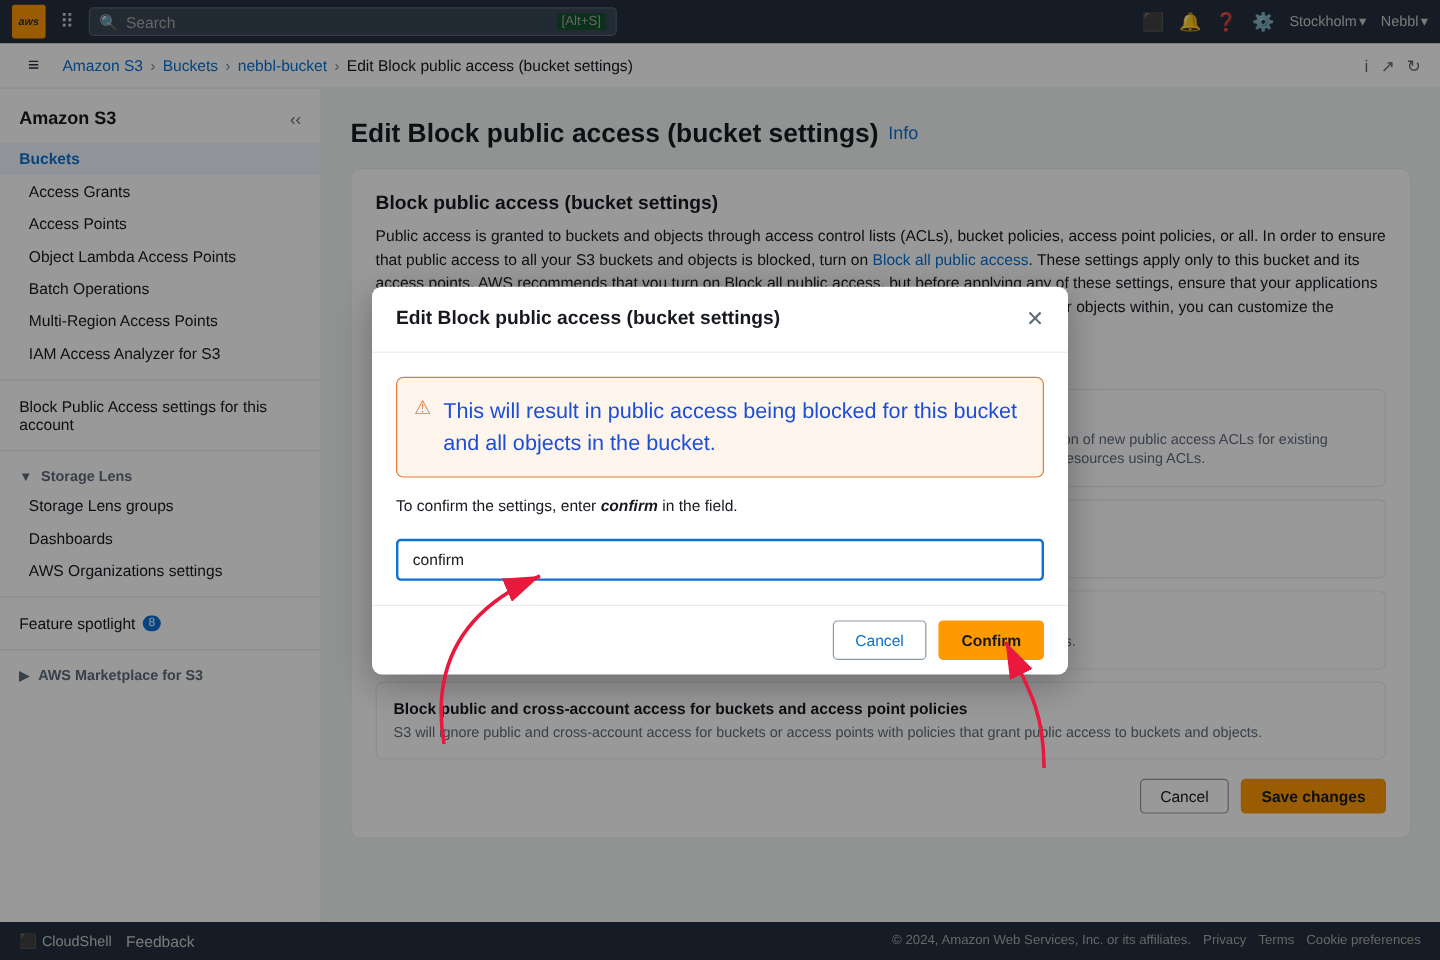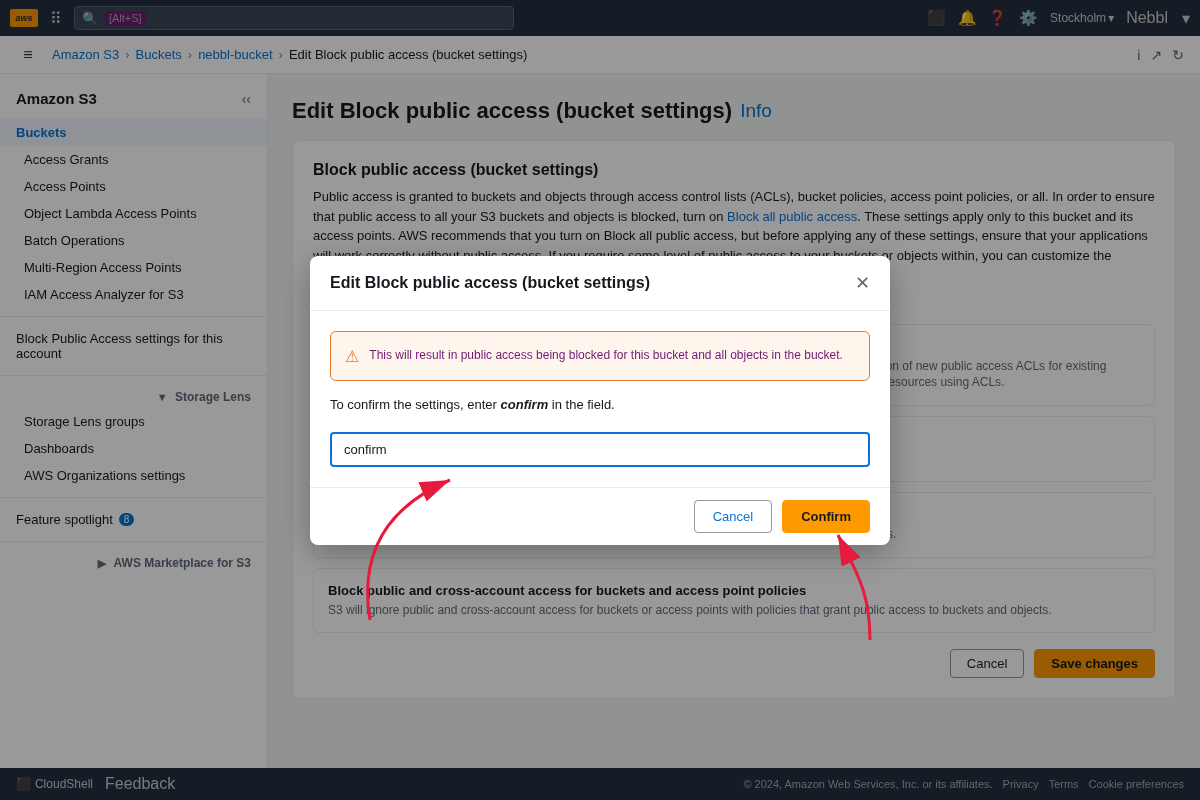--- a/index.html
+++ b/index.html
@@ -2,33 +2,33 @@
 <html><head>
   <meta charset="utf-8">
   <style>
     * { box-sizing: border-box; margin: 0; padding: 0; }
     body { font-family: -apple-system, BlinkMacSystemFont, "Amazon Ember", Arial, sans-serif; font-size: 13px; background: #f2f3f3; color: #16191f; overflow: hidden; }
 
     
     .top-nav {
       display: flex; align-items: center; background: #232f3e; height: 36px; padding: 0 10px; gap: 8px; position: relative; z-index: 100;
     }
-    .aws-logo { width: 28px; height: 18px; background: #ff9900; border-radius: 2px; display: flex; align-items: center; justify-content: center; flex-shrink: 0; font-style: italic; }
+    .aws-logo { width: 28px; height: 28px; background: #ff9900; border-radius: 2px; display: flex; align-items: center; justify-content: center; flex-shrink: 0; font-style: italic; }
     .aws-logo-text { color: #232f3e; font-size: 9px; font-weight: 900; }
     .grid-icon { color: #ccc; font-size: 16px; cursor: pointer; margin: 0 4px; }
     .search-bar {
       display: flex; align-items: center; background: #3a4657; border: 1px solid #5a6678; border-radius: 4px; padding: 0 8px; height: 24px; flex: 1; max-width: 440px; gap: 6px;
     }
     .search-bar input { background: transparent; border: none; outline: none; color: #fff; font-size: 13px; flex: 1; }
     .search-bar input::placeholder { color: #aaa; }
-    .search-shortcut { color: #aaa; font-size: 11px; background: #701a75; padding: 1px 4px; border-radius: 3px; }
+    .search-shortcut { color: #aaa; font-size: 11px; background: #14532d; padding: 1px 4px; border-radius: 3px; }
     .nav-right { margin-left: auto; display: flex; align-items: center; gap: 12px; }
     .nav-icon { color: #ccc; font-size: 15px; cursor: pointer; }
     .nav-region { color: #ccc; font-size: 12px; cursor: pointer; display: flex; align-items: center; gap: 2px; }
-    .nav-username { color: #ccc; font-size: 16px; cursor: pointer; display: flex; align-items: center; gap: 14px; }
+    .nav-username { color: #ccc; font-size: 12px; cursor: pointer; display: flex; align-items: center; gap: 2px; }
 
     
     .breadcrumb-bar {
       display: flex; align-items: center; background: #fff; border-bottom: 1px solid #e9ebed; padding: 8px 16px; gap: 6px; height: 38px;
     }
     .hamburger-btn { color: #232f3e; font-size: 16px; cursor: pointer; margin-right: 6px; background: none; border: none; display: flex; align-items: center; justify-content: center; width: 24px; height: 24px; }
     .breadcrumb-link { color: #0972d3; font-size: 13px; cursor: pointer; text-decoration: none; }
     .breadcrumb-sep { color: #7d8998; font-size: 13px; }
     .breadcrumb-current { color: #16191f; font-size: 13px; }
     .breadcrumb-right { margin-left: auto; display: flex; align-items: center; gap: 10px; }
@@ -43,28 +43,28 @@
     }
     .sidebar-header { display: flex; align-items: center; justify-content: space-between; padding: 0 16px 12px; }
     .sidebar-title { font-size: 15px; font-weight: 700; color: #16191f; }
     .sidebar-collapse { color: #666; cursor: pointer; font-size: 14px; }
     .sidebar-item {
       display: flex; align-items: center; padding: 6px 16px; cursor: pointer; font-size: 13px; color: #16191f; text-decoration: none;
     }
     .sidebar-item.active { color: #0972d3; font-weight: 600; background: #f0f7ff; }
     .sidebar-item.sub { padding-left: 24px; }
     .sidebar-divider { border: none; border-top: 1px solid #e9ebed; margin: 8px 0; }
-    .sidebar-section-header { padding: 6px 16px 4px; font-size: 12px; color: #5f6b7a; font-weight: 600; display: flex; align-items: center; justify-content: flex-end; cursor: pointer; }
+    .sidebar-section-header { padding: 6px 16px 4px; font-size: 12px; color: #5f6b7a; font-weight: 600; display: flex; align-items: center; justify-content: flex-start; cursor: pointer; }
     .sidebar-badge { background: #0972d3; color: #fff; font-size: 10px; padding: 1px 5px; border-radius: 10px; margin-left: 6px; }
 
     
     .content { flex: 1; overflow-y: auto; background: #f2f3f3; padding: 24px; position: relative; }
     .page-title-row { display: flex; align-items: center; gap: 8px; margin-bottom: 16px; }
     .page-title { font-size: 22px; font-weight: 700; color: #16191f; }
-    .info-link { color: #0972d3; font-size: 19px; cursor: pointer; }
+    .info-link { color: #0972d3; font-size: 15px; cursor: pointer; }
 
     .content-card { background: #fff; border: 1px solid #e9ebed; border-radius: 8px; padding: 20px; margin-bottom: 16px; }
     .section-title { font-size: 16px; font-weight: 700; margin-bottom: 8px; }
     .section-desc { font-size: 13px; color: #16191f; line-height: 1.5; margin-bottom: 12px; }
     .section-desc a { color: #0972d3; }
     .learn-more { color: #0972d3; font-size: 13px; cursor: pointer; display: inline-flex; align-items: center; gap: 2px; }
 
     .settings-body { margin-top: 12px; }
 
     .independent-note { font-size: 13px; color: #16191f; margin-bottom: 12px; }
@@ -77,21 +77,21 @@
     .action-row { display: flex; justify-content: flex-end; gap: 10px; margin-top: 16px; }
     .btn-cancel { background: #fff; border: 1px solid #8d99a5; border-radius: 4px; padding: 6px 16px; font-size: 13px; color: #16191f; cursor: pointer; }
     .btn-save { background: #ff9900; border: 1px solid #ff9900; border-radius: 4px; padding: 6px 16px; font-size: 13px; color: #16191f; font-weight: 600; cursor: pointer; }
 
     
     .footer {
       display: flex; align-items: center; background: #232f3e; height: 32px; padding: 0 16px; gap: 16px; position: fixed; bottom: 0; width: 100%; z-index: 100;
     }
     .footer-left { display: flex; align-items: center; gap: 12px; }
     .footer-cloudshell { color: #ccc; font-size: 12px; cursor: pointer; display: flex; align-items: center; gap: 4px; }
-    .footer-feedback { color: #ccc; font-size: 16px; cursor: pointer; }
+    .footer-feedback { color: #ccc; font-size: 13px; cursor: pointer; }
     .footer-right { margin-left: auto; color: #aaa; font-size: 11px; display: flex; align-items: center; gap: 10px; }
     .footer-link { color: #aaa; font-size: 11px; cursor: pointer; text-decoration: none; }
 
     
     .overlay {
       position: fixed; top: 0; left: 0; width: 100%; height: 100%; background: rgba(0,0,0,0.4); z-index: 200; display: flex; align-items: center; justify-content: center;
     }
 
     
     .modal {
@@ -100,40 +100,41 @@
     .modal-header {
       display: flex; align-items: center; justify-content: space-between; padding: 16px 20px; border-bottom: 1px solid #e9ebed;
     }
     .modal-title { font-size: 16px; font-weight: 700; color: #16191f; }
     .modal-close { background: none; border: none; cursor: pointer; color: #5f6b7a; font-size: 18px; display: flex; align-items: center; justify-content: center; }
     .modal-body { padding: 20px; }
     .warning-box {
       display: flex; align-items: flex-start; gap: 10px; border: 1px solid #e07c35; background: #fef6ec; border-radius: 6px; padding: 14px; margin-bottom: 16px;
     }
     .warning-icon { color: #e07c35; font-size: 16px; flex-shrink: 0; margin-top: 1px; }
-    .warning-text { font-size: 12px; color: #701a75; line-height: 1.5; }
+    .warning-text { font-size: 18px; color: #1d4ed8; line-height: 1.5; }
     .confirm-label { font-size: 13px; color: #16191f; margin-bottom: 20px; }
     .confirm-label em { font-style: italic; font-weight: 600; }
     .confirm-input {
       width: 100%; border: 2px solid #0972d3; border-radius: 4px; padding: 8px 12px; font-size: 13px; outline: none; color: #16191f;
     }
     .modal-footer { display: flex; justify-content: flex-end; gap: 10px; padding: 12px 20px; border-top: 1px solid #e9ebed; }
     .modal-btn-cancel { background: #fff; border: 1px solid #8d99a5; border-radius: 4px; padding: 8px 18px; font-size: 13px; color: #0972d3; cursor: pointer; font-weight: 500; }
     .modal-btn-confirm { background: #ff9900; border: 1px solid #ff9900; border-radius: 4px; padding: 8px 18px; font-size: 13px; color: #16191f; cursor: pointer; font-weight: 700; }
   </style>
 </head>
 <body>
 
 <div class="top-nav">
   <div class="aws-logo">
     <span class="aws-logo-text">aws</span>
   </div>
   <span class="grid-icon">⠿</span>
   <div class="search-bar">
     <span style="color:#aaa;font-size:13px;">🔍</span>
+    <input type="text" placeholder="Search" style="">
     <span class="search-shortcut">[Alt+S]</span>
   </div>
   <div class="nav-right">
     <span class="nav-icon">⬛</span>
     <span class="nav-icon">🔔</span>
     <span class="nav-icon">❓</span>
     <span class="nav-icon">⚙️</span>
     <span class="nav-region">
       <span>Stockholm</span>
       <span>▾</span>

